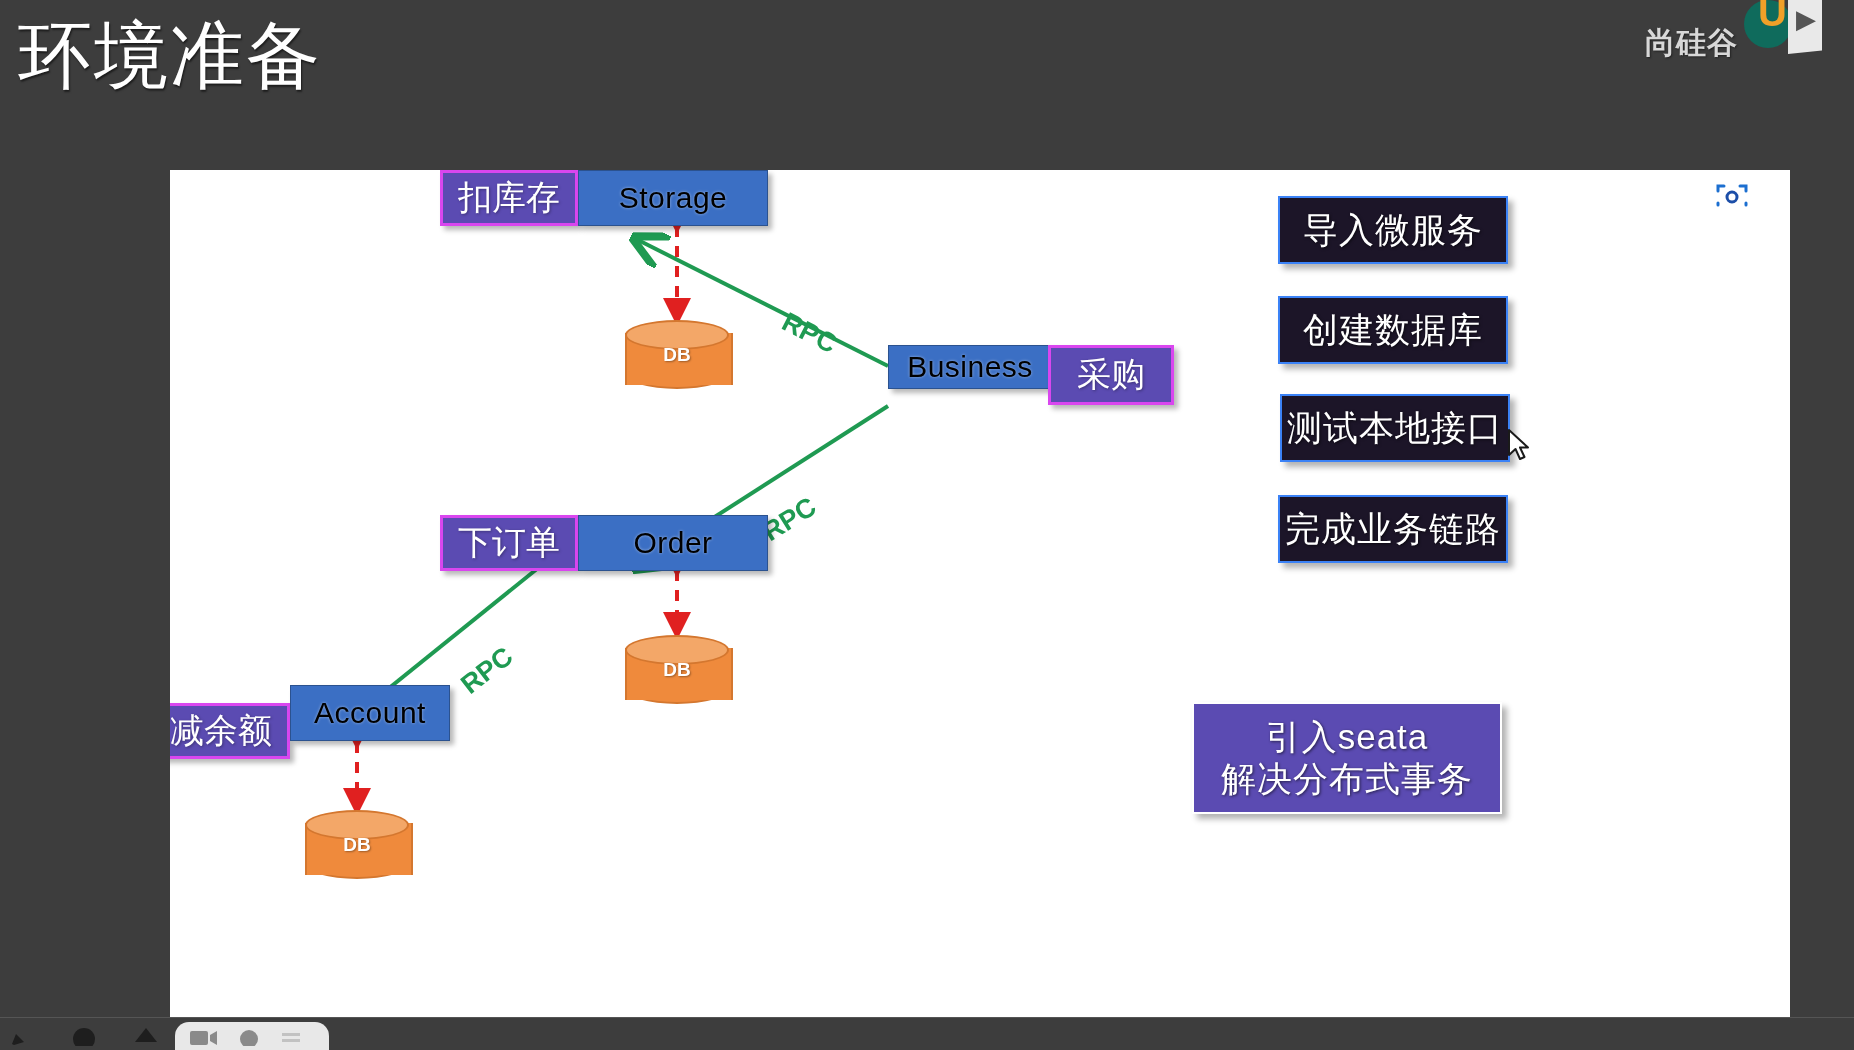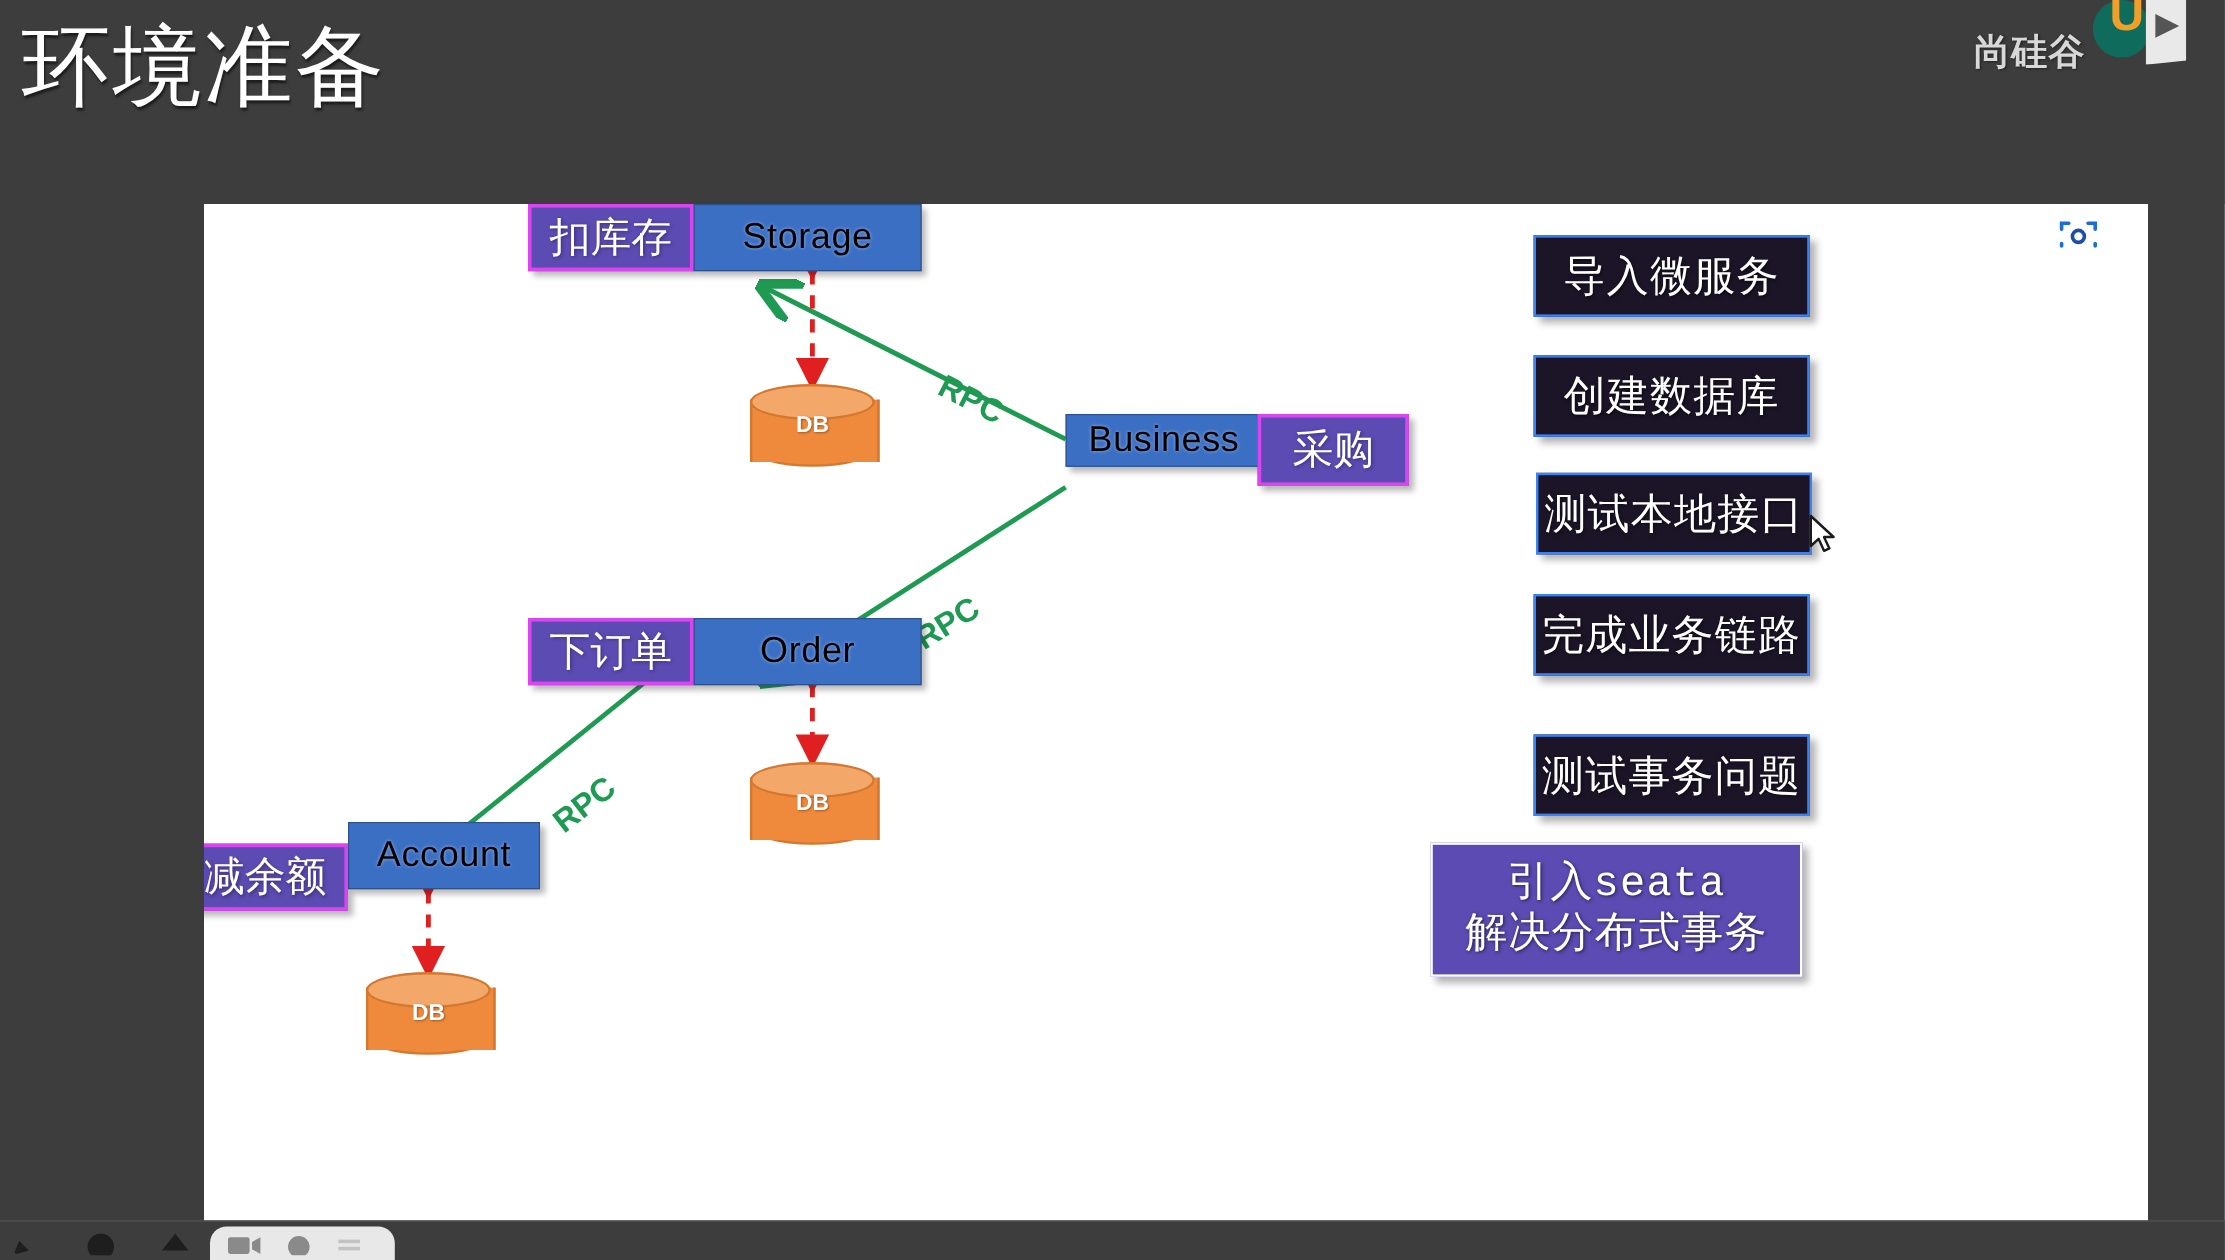--- a/index.html
+++ b/index.html
@@ -51,21 +51,21 @@
           background:#ef8a3c;border:2px solid #d4772f;}
   .db-txt{position:absolute;left:0;top:24px;width:104px;text-align:center;
           font-size:19px;font-weight:700;color:#fff;text-shadow:1px 1px 2px rgba(0,0,0,.35);}
 
   
   .chk{position:absolute;display:flex;align-items:center;justify-content:center;
        background:#1c1528;border:2px solid #3b82f6;color:#ffffff;
        box-shadow:5px 5px 6px rgba(0,0,0,.3);font-size:35px;letter-spacing:1px;
        text-shadow:1px 1px 3px rgba(0,0,0,.6);box-sizing:border-box;}
   .chk.seata{background:#5b4bb2;border-color:#ffffff;line-height:1.2;flex-direction:column;}
-  .chk .ln{display:block;font-family:Liberation Mono, monospace;}
+  .chk .ln{display:block;}
 
   
   #scan-icon{position:absolute;left:1545px;top:12px;width:34px;height:30px;}
 
   
   #cursor{position:absolute;left:1507px;top:428px;width:26px;height:36px;pointer-events:none;}
 
   
   #bottombar{position:absolute;left:0;bottom:0;width:1854px;height:32px;background:#3d3d3d;
              border-top:1px solid #555;}
@@ -175,23 +175,20 @@
   </div>
   <div class="chk" style="left:1108px;top:126px;width:230px;height:68px;">
     <span>创建数据库</span>
   </div>
   <div class="chk" style="left:1110px;top:224px;width:230px;height:68px;">
     <span>测试本地接口</span>
   </div>
   <div class="chk" style="left:1108px;top:325px;width:230px;height:68px;">
     <span>完成业务链路</span>
   </div>
-  <div class="chk" style="left:1108px;top:442px;width:230px;height:68px;">
-    <span>测试事务问题</span>
-  </div>
   <div class="chk seata" style="left:1022px;top:532px;width:310px;height:112px;">
     <span class="ln">引入seata</span>
     <span class="ln">解决分布式事务</span>
   </div>
 </div>
 
 <svg id="cursor" viewBox="0 0 26 36">
   <path d="M2,2 L2,27 L8.5,21 L13,31 L17.5,29 L13,19.5 L21,19.5 Z" fill="#ffffff" stroke="#1a1a1a" stroke-width="2" stroke-linejoin="round"></path>
 </svg>
 

